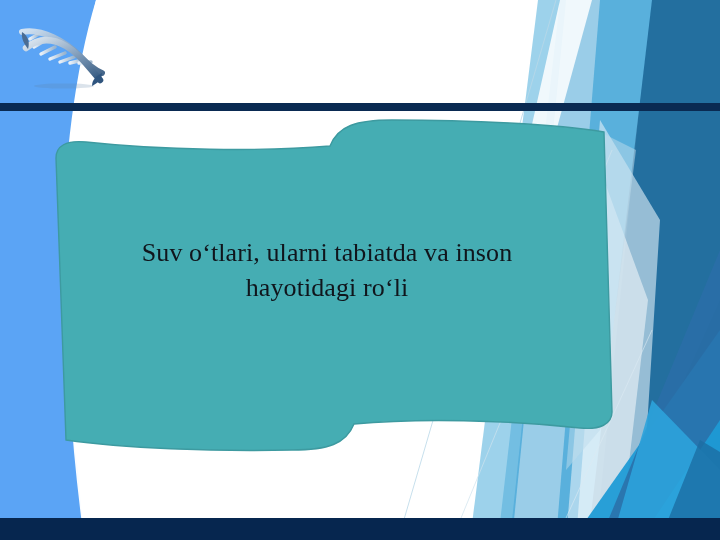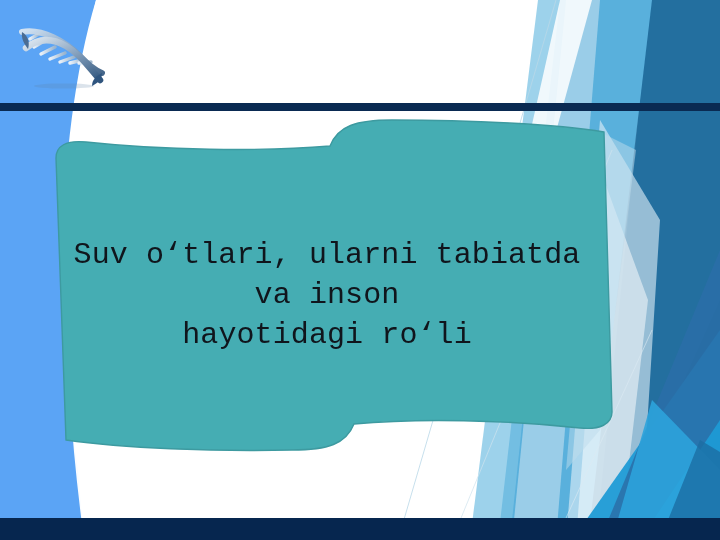--- a/index.html
+++ b/index.html
@@ -43,22 +43,22 @@
   #title-block {
     position: absolute;
     left: 62px;
     top: 236px;
     width: 530px;
     text-align: center;
     z-index: 40;
   }
   #title-text {
     margin: 0;
-    font-family: Liberation Mono, monospace;
-    font-size: 30px;
+    font-family: Liberation Serif, serif;
+    font-size: 26px;
     line-height: 1.33;
     font-weight: normal;
     color: #10151c;
     letter-spacing: 0.1px;
     white-space: pre-line;
   }
 </style>
 </head>
 <body>
 

